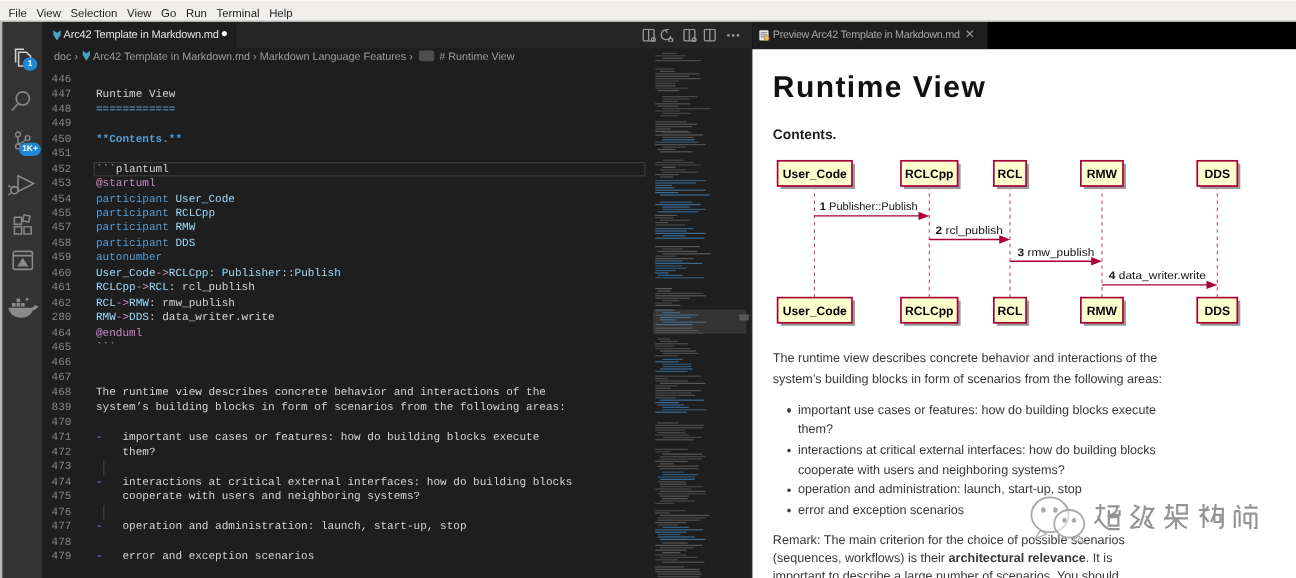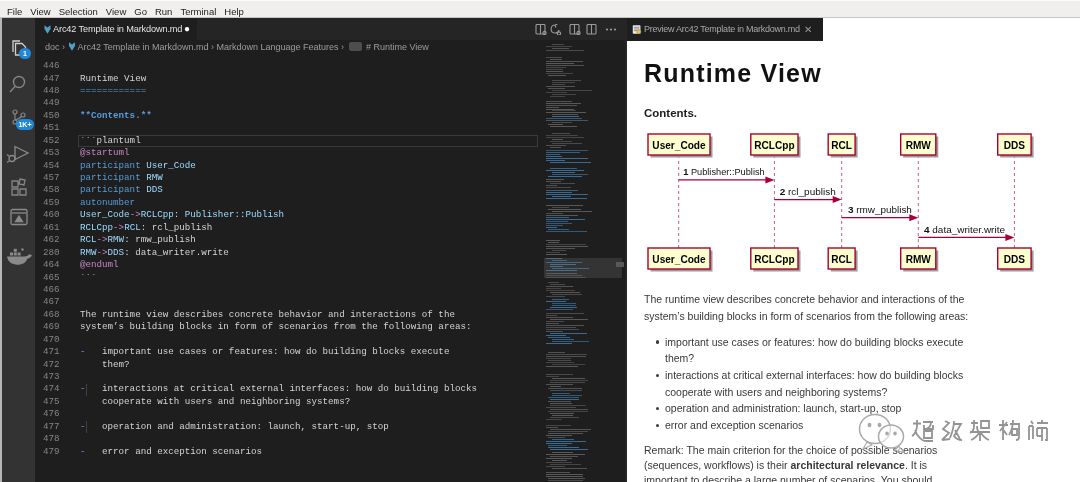--- a/index.html
+++ b/index.html
@@ -14,21 +14,21 @@
 #code{position:absolute;left:35px;top:60.1px;width:505px;font-family:"Liberation Mono",monospace;font-size:9.2px;}
 .cl{height:12.45px;line-height:12.45px;position:relative;}
 .ln{position:absolute;left:0;top:0;width:24.5px;text-align:right;color:#858585;}
 .tx{position:absolute;left:45px;top:0;white-space:pre;}
 #curline{position:absolute;left:78px;top:134.8px;width:460px;height:12.45px;border:1px solid #3a3a3a;}
 #indent1{position:absolute;left:86px;top:383.8px;width:1px;height:12px;background:#404040;}
 #indent2{position:absolute;left:86px;top:421.2px;width:1px;height:12px;background:#404040;}
 #minimap{position:absolute;left:546px;top:42px;width:70px;height:440px;}
 #scrollhandle{position:absolute;left:616px;top:262px;width:8px;height:5px;background:#585858;}
 #divider{position:absolute;left:625px;top:40px;width:2px;height:442px;background:#252526;}
-#ptabbar{position:absolute;left:627px;top:18px;width:453px;height:23px;background:#ffffff;}
+#ptabbar{position:absolute;left:627px;top:18px;width:453px;height:23px;background:#000000;}
 #ptab{position:absolute;left:0;top:0;width:196px;height:23px;background:#1e1e1e;color:#a8a8a8;font-size:9.2px;line-height:23px;white-space:nowrap;}
 #preview{position:absolute;left:627px;top:41px;width:453px;height:441px;background:#ffffff;color:#2b2b2b;}
 #preview h1{position:absolute;left:17px;top:19.5px;font-size:25px;letter-spacing:1.2px;line-height:1;color:#111;}
 #contents{position:absolute;left:17px;top:66.8px;font-size:11.5px;font-weight:bold;line-height:1;color:#1c1c1c;}
 #p1{position:absolute;left:17px;top:250.4px;width:326px;font-size:10.5px;line-height:17px;color:#383838;}
 #ul1{position:absolute;left:17px;top:292.6px;width:347px;font-size:10.5px;line-height:16.65px;color:#383838;}
 #ul1 li{margin:0;list-style:none;position:relative;}
 #ul1 li:before{content:'';position:absolute;left:-9px;top:6.8px;width:3.2px;height:3.2px;border-radius:50%;background:#3a3a3a;}
 #ul1{padding-left:21px;}
 #remark{position:absolute;left:17px;top:401.5px;width:326px;font-size:10.5px;line-height:15.5px;color:#383838;}
@@ -148,20 +148,24 @@
     </div>
 <div class="cl">
       <span class="ln">453</span>
       <span class="tx"><span style="color:#c586c0;">@startuml</span></span>
     </div>
 <div class="cl">
       <span class="ln">454</span>
       <span class="tx"><span style="color:#569cd6;">participant </span><span style="color:#9cdcfe;">User_Code</span></span>
     </div>
 <div class="cl">
+      <span class="ln">455</span>
+      <span class="tx"><span style="color:#569cd6;">participant </span><span style="color:#9cdcfe;">RCLCpp</span></span>
+    </div>
+<div class="cl">
       <span class="ln">457</span>
       <span class="tx"><span style="color:#569cd6;">participant </span><span style="color:#9cdcfe;">RMW</span></span>
     </div>
 <div class="cl">
       <span class="ln">458</span>
       <span class="tx"><span style="color:#569cd6;">participant </span><span style="color:#9cdcfe;">DDS</span></span>
     </div>
 <div class="cl">
       <span class="ln">459</span>
       <span class="tx"><span style="color:#569cd6;">autonumber</span></span>
@@ -196,21 +200,21 @@
     </div>
 <div class="cl">
       <span class="ln">467</span>
       <span class="tx"></span>
     </div>
 <div class="cl">
       <span class="ln">468</span>
       <span class="tx"><span style="color:#d4d4d4;">The runtime view describes concrete behavior and interactions of the</span></span>
     </div>
 <div class="cl">
-      <span class="ln">469</span>
+      <span class="ln">839</span>
       <span class="tx"><span style="color:#d4d4d4;">system’s building blocks in form of scenarios from the following areas:</span></span>
     </div>
 <div class="cl">
       <span class="ln">470</span>
       <span class="tx"></span>
     </div>
 <div class="cl">
       <span class="ln">471</span>
       <span class="tx"><span style="color:#6796e6;">-</span><span style="color:#d4d4d4;">   important use cases or features: how do building blocks execute</span></span>
     </div>

